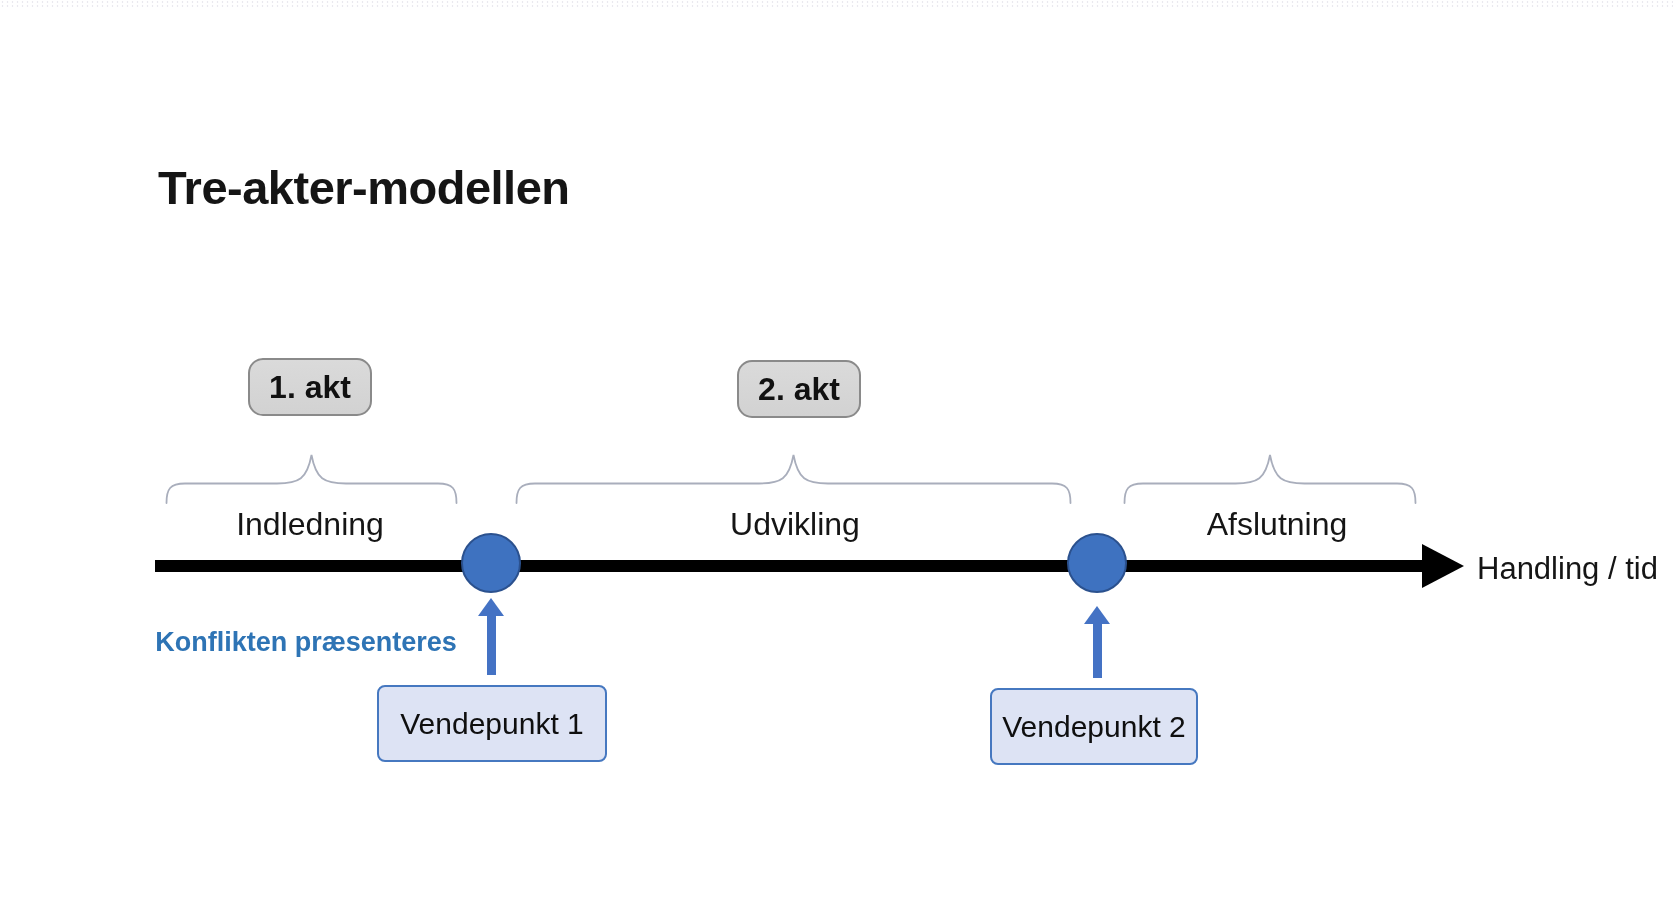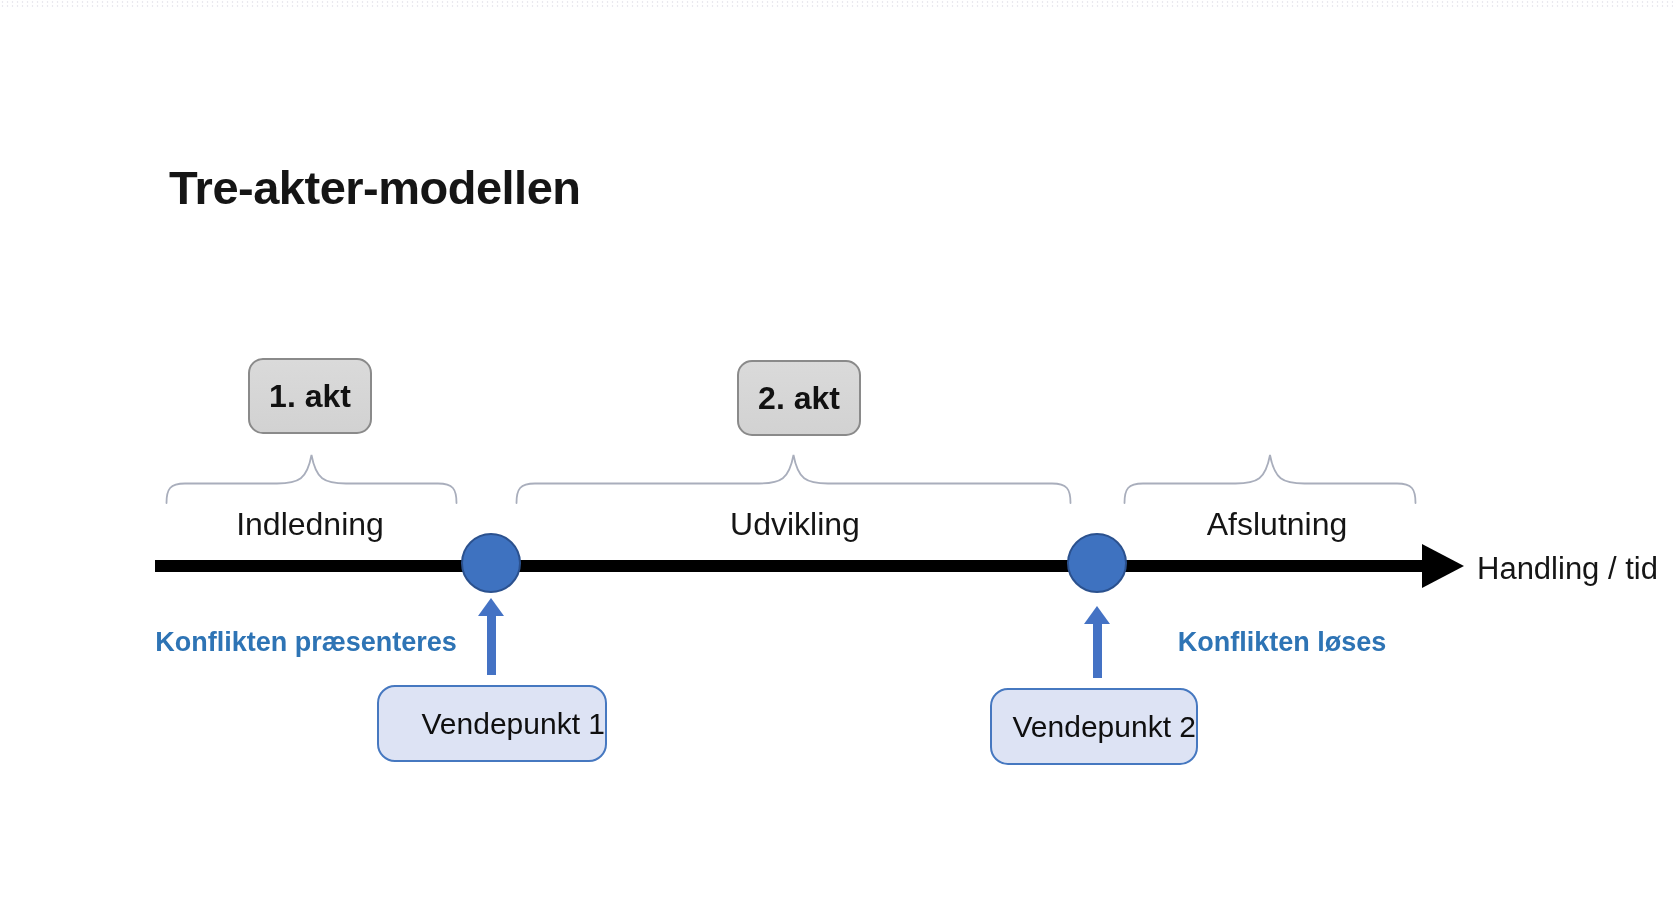--- a/index.html
+++ b/index.html
@@ -12,27 +12,27 @@
     font-family: "Liberation Sans", "DejaVu Sans", sans-serif;
     color: #1a1a1a;
   }
   .top-strip {
     position:absolute; top:0; left:0; right:0; height:7px;
     background-image: radial-gradient(#d9d7e2 1px, transparent 1.2px);
     background-size: 5px 4px;
     opacity:.55;
   }
   .title {
-    position:absolute; left:169px; top:160px;
+    position:absolute; left:158px; top:160px;
     font-size:47px; font-weight:bold; letter-spacing:-0.5px; color:#151515;
     white-space:nowrap;
   }
   .act-box {
     position:absolute;
-    width:124px; height:76px;
+    width:124px; height:58px;
     background: linear-gradient(180deg,#dadada 0%,#d2d2d2 100%);
     border:2px solid #8a8a8a;
     border-radius:15px;
     display:flex; align-items:center; justify-content:center;
     font-size:32px; font-weight:bold; color:#111;
     box-sizing:border-box;
   }
   .brace { position:absolute; }
   .phase-label {
     position:absolute; top:505px;
@@ -69,22 +69,22 @@
     width:0; height:0;
     border-left:13px solid transparent;
     border-right:13px solid transparent;
     border-bottom:18px solid #4472c4;
   }
   .up-arrow .shaft { width:9px; background:#4472c4; }
   .tp-box {
     position:absolute; height:77px;
     background:#dde3f4;
     border:2.5px solid #4678c0;
-    border-radius:18px;
-    display:flex; align-items:center; justify-content:flex-end;
+    border-radius:8px;
+    display:flex; align-items:center; justify-content:center;
     font-size:30px; color:#0f0f0f;
     box-sizing:border-box;
   }
 </style>
 </head>
 <body>
 
 <div class="canvas">
 
   <div class="top-strip"></div>
@@ -113,21 +113,20 @@
   <div class="phase-label" style="left:1277px;">Afslutning</div>
 
   <div class="timeline-line"></div>
   <div class="timeline-arrowhead"></div>
   <div class="axis-label">Handling / tid</div>
 
   <div class="plot-point" style="left:461px; top:533px;"></div>
   <div class="plot-point" style="left:1067px; top:533px;"></div>
 
   <div class="conflict-label" style="left:306px;">Konflikten præsenteres</div>
-  <div class="conflict-label" style="left:1282px;">Konflikten løses</div>
 
   <div class="up-arrow" style="left:478px; top:598px;">
     <div class="head"></div>
     <div class="shaft" style="height:59px;"></div>
   </div>
   <div class="up-arrow" style="left:1084px; top:606px;">
     <div class="head"></div>
     <div class="shaft" style="height:54px;"></div>
   </div>
 

